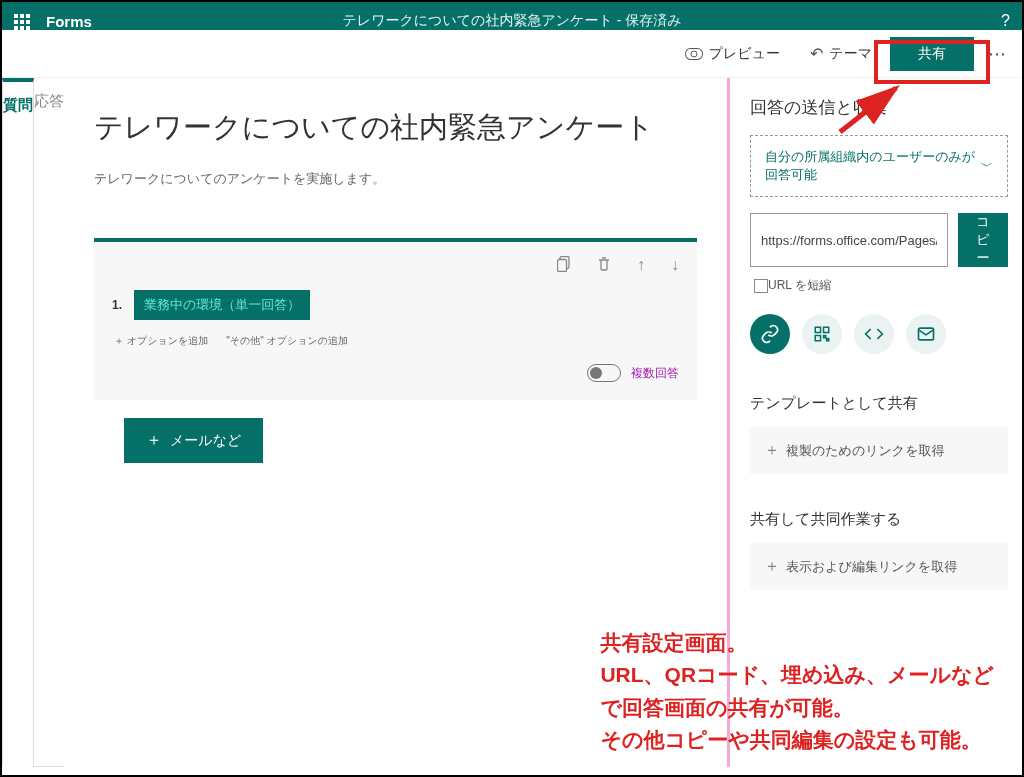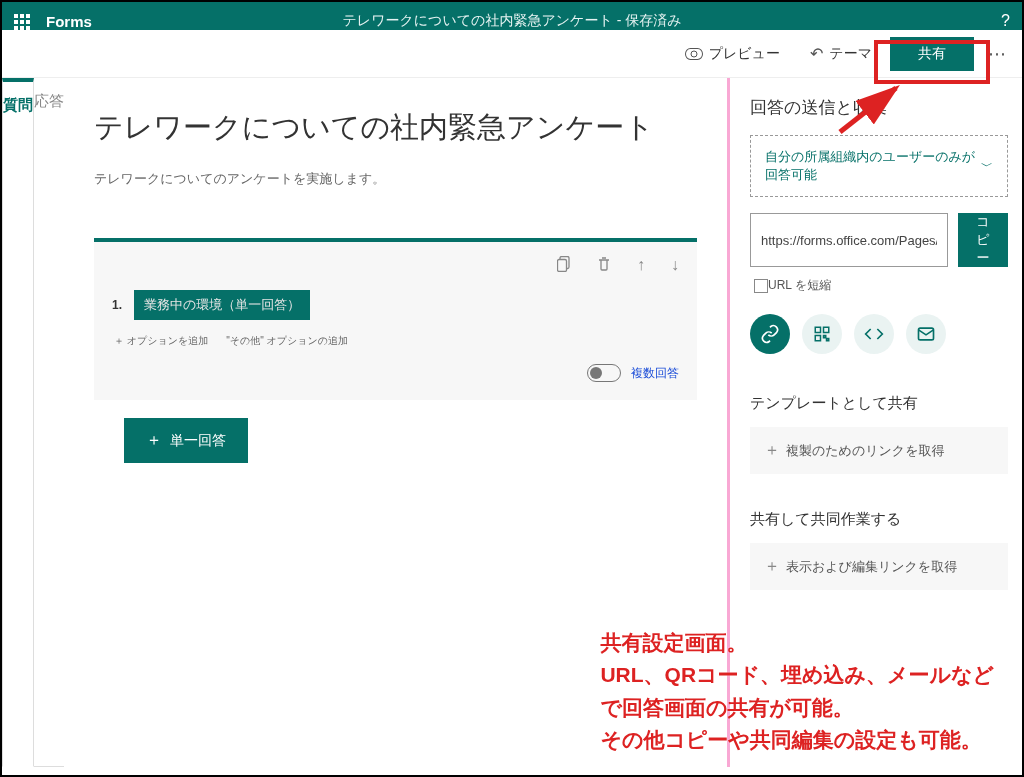--- a/index.html
+++ b/index.html
@@ -40,28 +40,28 @@
 .form-title { font-size: 29px; color: #333; margin-bottom: 22px; line-height: 1.45; }
 .form-desc { font-size: 13px; color: #666; margin-bottom: 50px; }
 
 
 .q-card { border-top: 4px solid #057068; background: #f7f7f7; padding: 14px 18px 18px 18px; position: relative; }
 .q-toolbar { display: flex; justify-content: flex-end; gap: 26px; color: #888; font-size: 16px; margin-bottom: 14px; }
 .q-toolbar span { cursor: pointer; }
 .q-row { display: flex; align-items: baseline; gap: 12px; }
 .q-num { font-size: 12px; font-weight: 600; color: #333; }
 .q-title-wrap { flex: 1; }
-.q-title { background: #057068; color: #e5e5e5; padding: 6px 10px; font-size: 13px; display: inline-block; min-width: 170px; }
+.q-title { background: #057068; color: #5eead4; padding: 6px 10px; font-size: 13px; display: inline-block; min-width: 170px; }
 .options { margin: 24px 0 8px 36px; }
 .option { display: flex; align-items: center; gap: 14px; margin-bottom: 14px; }
 .radio { width: 16px; height: 16px; border: 1.5px solid #bbb; border-radius: 50%; flex-shrink: 0; }
 .option-text { background: #fff; border: 1px solid #ddd; padding: 10px 12px; font-size: 12.5px; color: #444; flex: 1; }
 .q-actions { display: flex; gap: 18px; font-size: 10px; color: #666; margin: 14px 0 8px 2px; }
 .q-actions span { cursor: pointer; }
-.q-footer { display: flex; justify-content: flex-end; align-items: center; gap: 10px; font-size: 12px; color: #1d4ed8; padding-top: 8px; }
+.q-footer { display: flex; justify-content: flex-end; align-items: center; gap: 10px; font-size: 12px; color: #a21caf; padding-top: 8px; }
 .toggle { width: 34px; height: 18px; border: 1.5px solid #777; border-radius: 10px; position: relative; cursor: pointer; }
 .toggle::after { content: ""; position: absolute; width: 12px; height: 12px; border-radius: 50%; background: #777; left: 2px; top: 1.5px; }
 
 .add-new-btn { background: #057068; color: #fff; border: none; padding: 12px 22px; font-size: 14px; margin: 18px 0 0 30px; cursor: pointer; display: flex; align-items: center; gap: 8px; }
 .plus { font-size: 16px; }
 
 
 .panel-title { font-size: 17px; color: #333; margin-bottom: 16px; }
 .perm-select { border: 1px dashed #999; padding: 12px 14px; font-size: 13px; color: #057068; display: flex; justify-content: space-between; align-items: center; cursor: pointer; margin-bottom: 16px; }
 .chev-down { font-size: 12px; color: #057068; }
@@ -165,21 +165,21 @@
           <span>"その他" オプションの追加</span>
         </div>
         <div class="q-footer">
           <span class="toggle"></span>
           <span>複数回答</span>
         </div>
       </div>
 
       <button class="add-new-btn">
         <span class="plus">＋</span>
-        <span>単一回答</span>
+        <span>メールなど</span>
       </button>
     </div>
   </div>
 
   <div class="right-col">
     <div class="panel-title">回答の送信と収集</div>
     <div class="perm-select">
       <span>自分の所属組織内のユーザーのみが回答可能</span>
       <span class="chev-down">﹀</span>
     </div>

